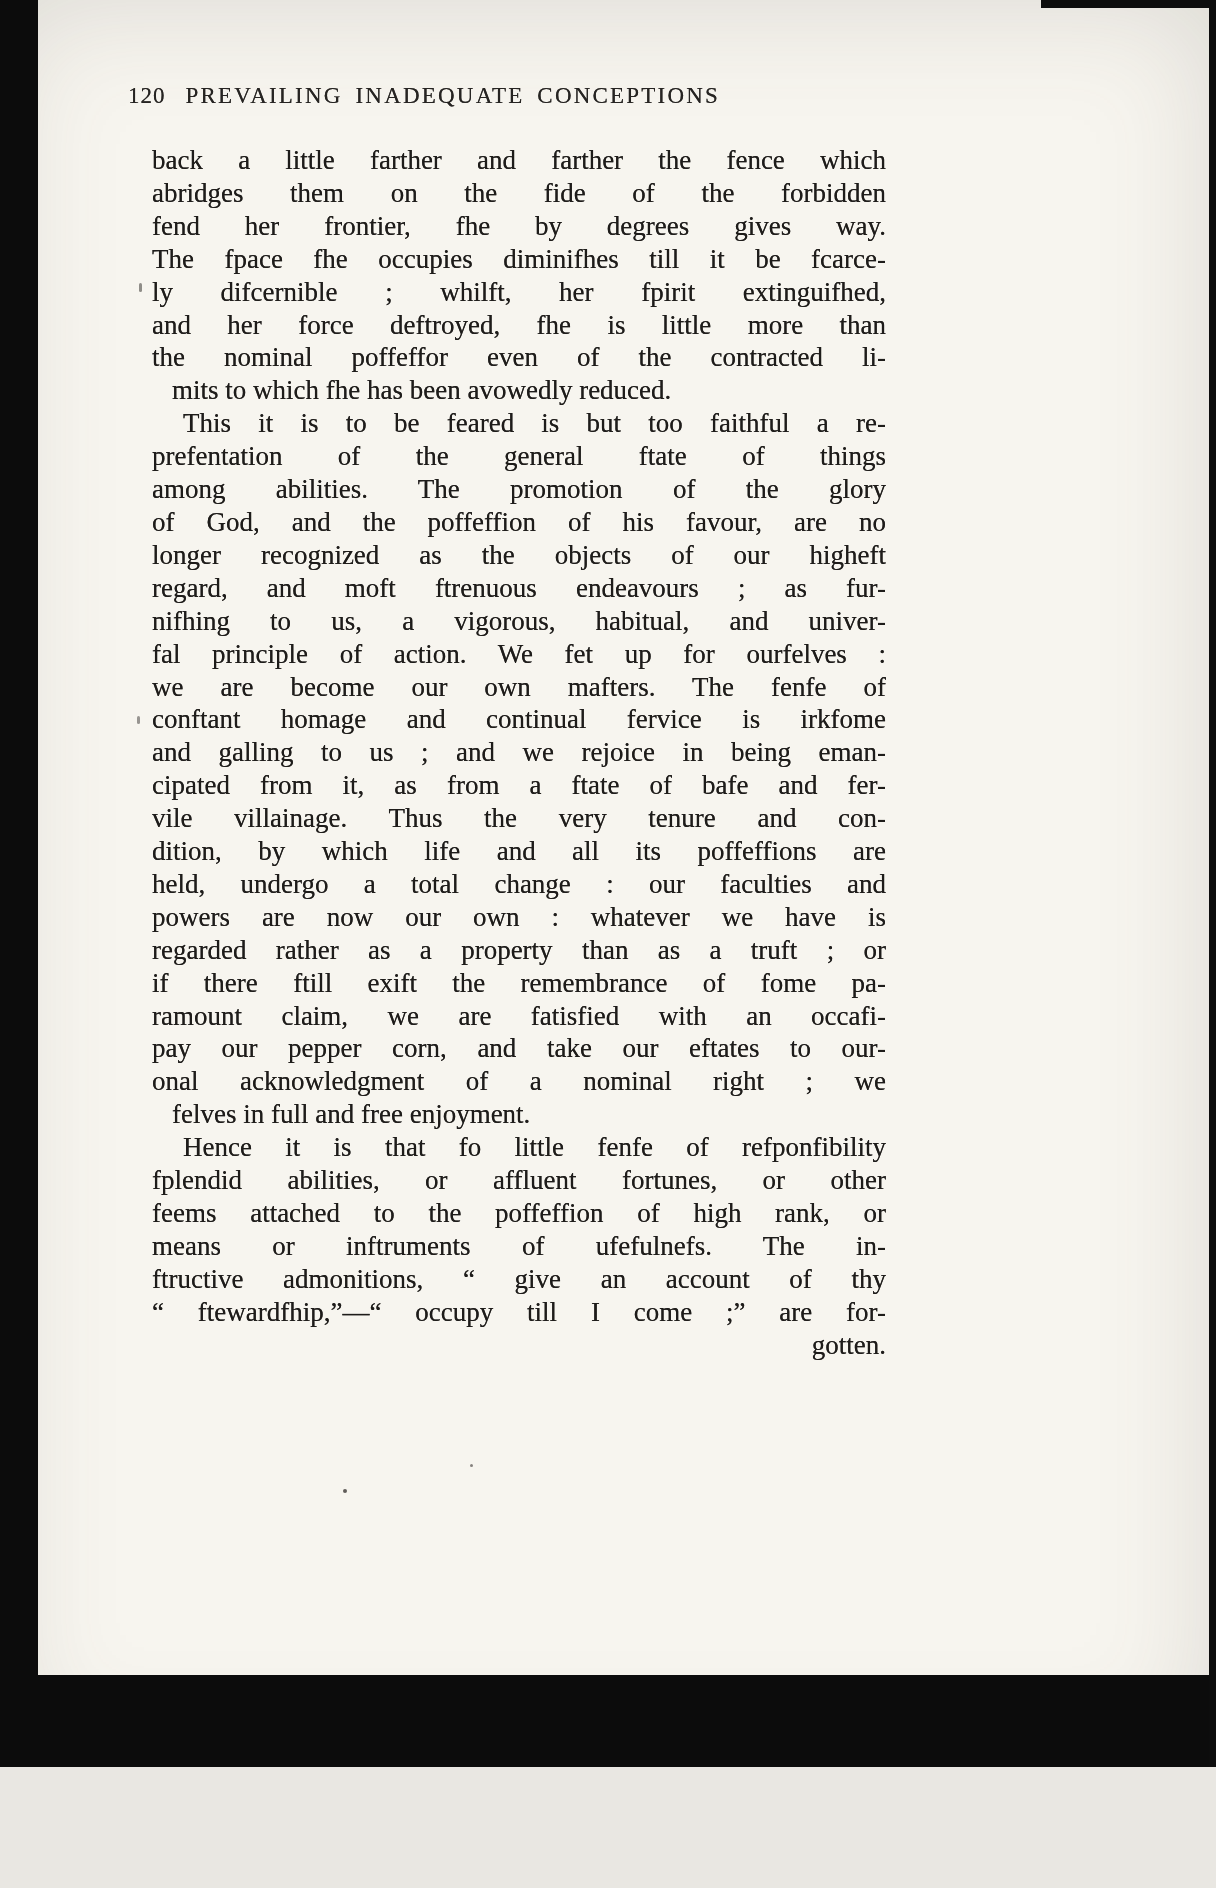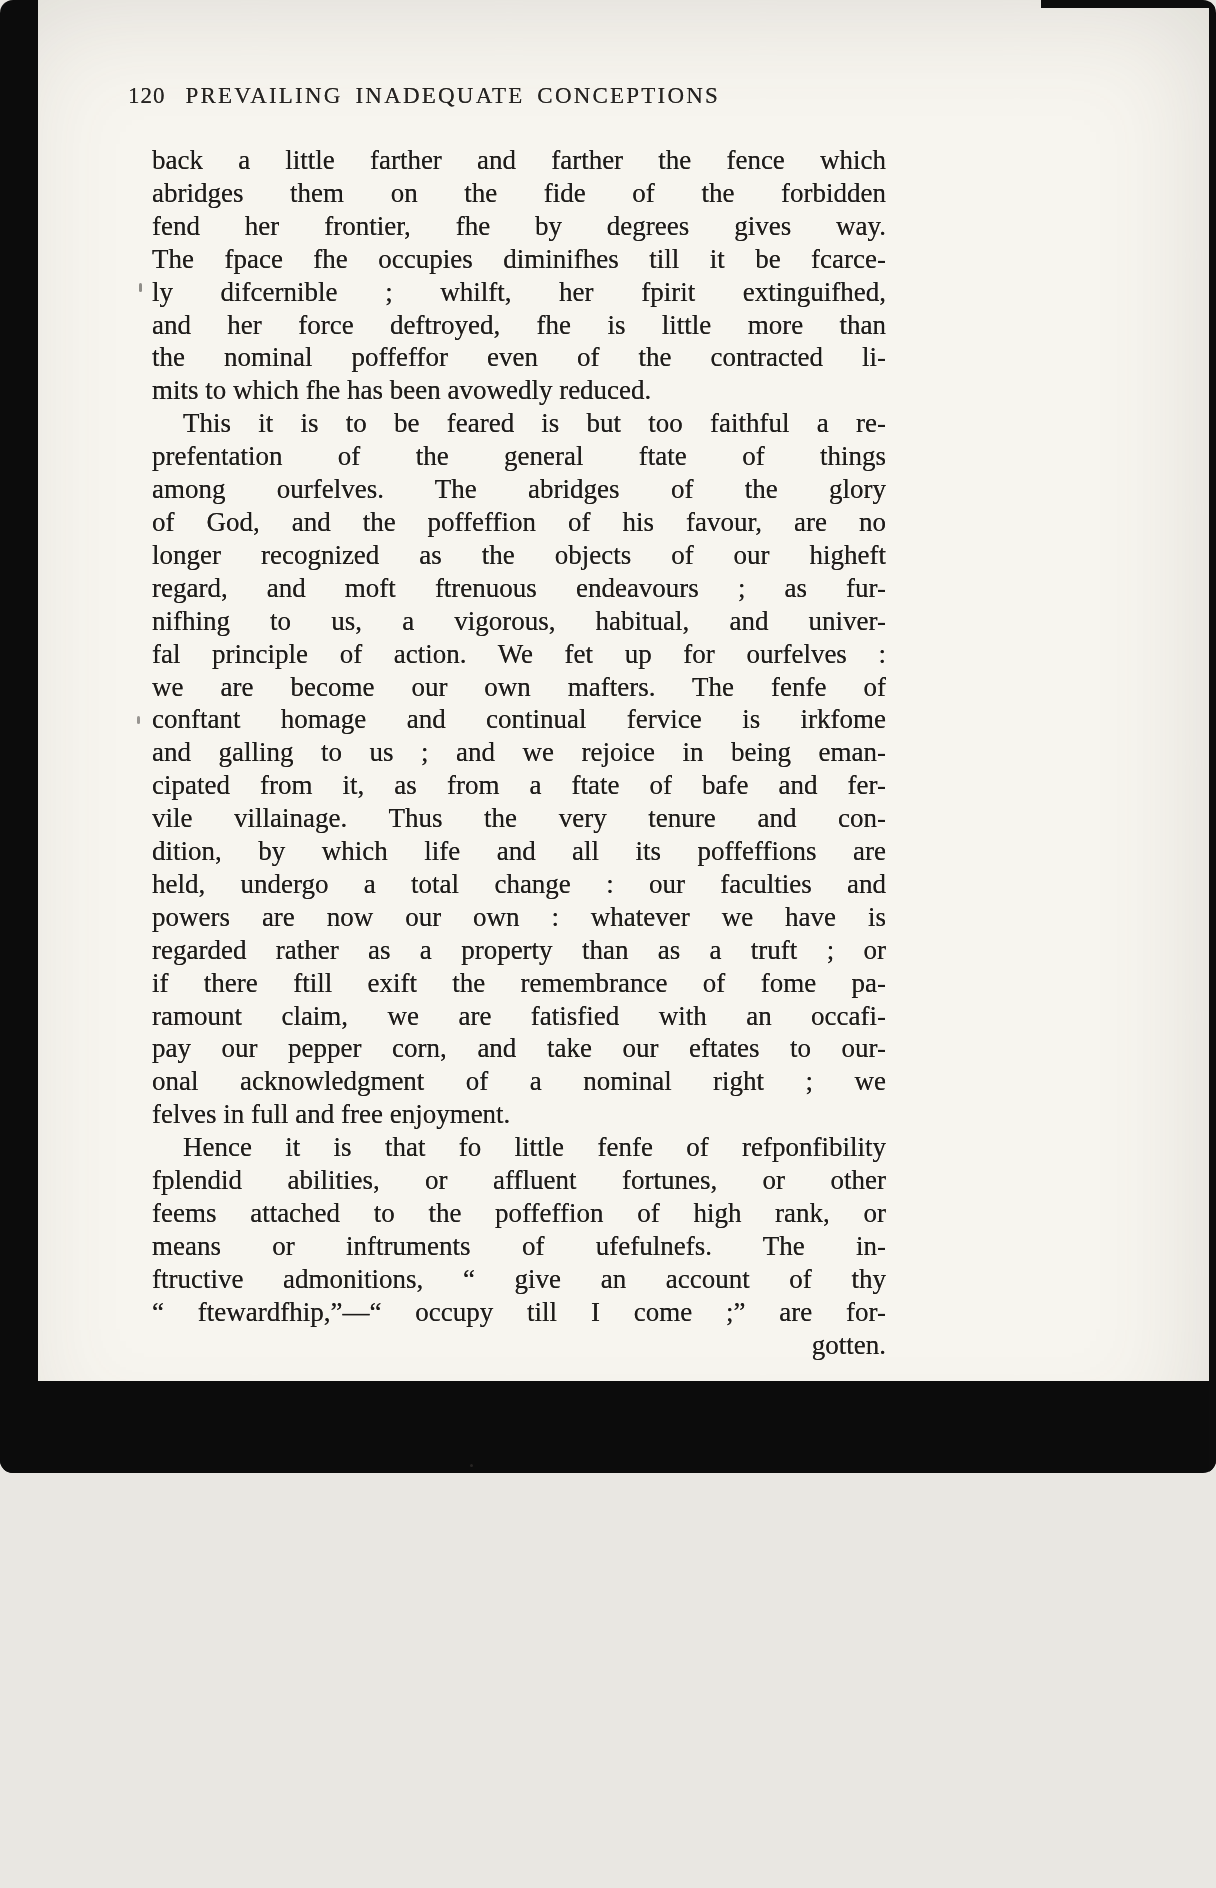--- a/index.html
+++ b/index.html
@@ -3,27 +3,26 @@
 <meta charset="utf-8">
 <style>
   html, body {
     margin: 0;
     padding: 0;
     background: #e9e7e2;
   }
   .scan {
     position: relative;
     width: 1216px;
-    height: 1473px;
+    height: 1767px;
     background: #f7f5ef;
     overflow: hidden;
     font-family: "Liberation Serif", serif;
     color: #1e1c1a;
     box-shadow: inset 0 0 120px rgba(90,85,75,0.18);
-    border-radius: 13px;
   }
   
   .edge-left {
     position: absolute; left: 0; top: 0;
     width: 38px; height: 100%;
     background: #0c0c0c;
   }
   .edge-bottom {
     position: absolute; left: 0; bottom: 0;
     width: 100%; height: 92px;
@@ -60,21 +59,21 @@
     width: 734px;
     font-size: 27px;
     line-height: 32.9px;
     text-shadow: 0 0 0.5px rgba(30,28,26,0.8);
   }
   .line {
     text-align: justify;
     text-align-last: justify;
     white-space: normal;
   }
-  .line.left  { text-align-last: left; }
+  .line.left  { text-align-last: left; margin-left: 20px; }
   .line.right { text-align-last: right; }
   .line.indent { text-indent: 31px; }
   
   .speck {
     position: absolute;
     background: #3a3633;
     border-radius: 50%;
     opacity: 0.8;
   }
   .speck.s1 { left: 343px; top: 1489px; width: 4px; height: 4px; }
@@ -95,21 +94,21 @@
       <div class="line">back a little farther and farther the fence which</div>
       <div class="line">abridges them on the fide of the forbidden</div>
       <div class="line">fend her frontier, fhe by degrees gives way.</div>
       <div class="line">The fpace fhe occupies diminifhes till it be fcarce-</div>
       <div class="line">ly difcernible ; whilft, her fpirit extinguifhed,</div>
       <div class="line">and her force deftroyed, fhe is little more than</div>
       <div class="line">the nominal poffeffor even of the contracted li-</div>
       <div class="line left">mits to which fhe has been avowedly reduced.</div>
       <div class="line indent">This it is to be feared is but too faithful a re-</div>
       <div class="line">prefentation of the general ftate of things</div>
-      <div class="line">among ourfelves.  The abridges of the glory</div>
+      <div class="line">among abilities.  The promotion of the glory</div>
       <div class="line">of God, and the poffeffion of his favour, are no</div>
       <div class="line">longer recognized as the objects of our higheft</div>
       <div class="line">regard, and moft ftrenuous endeavours ; as fur-</div>
       <div class="line">nifhing to us, a vigorous, habitual, and univer-</div>
       <div class="line">fal principle of action.  We fet up for ourfelves :</div>
       <div class="line">we are become our own mafters.  The fenfe of</div>
       <div class="line">conftant homage and continual fervice is irkfome</div>
       <div class="line">and galling to us ; and we rejoice in being eman-</div>
       <div class="line">cipated from it, as from a ftate of bafe and fer-</div>
       <div class="line">vile villainage.  Thus the very tenure and con-</div>

